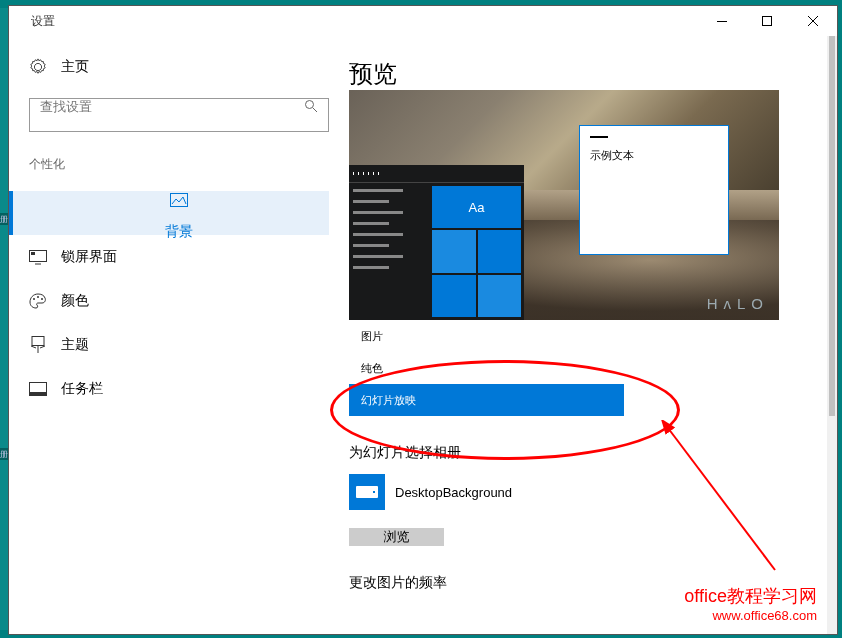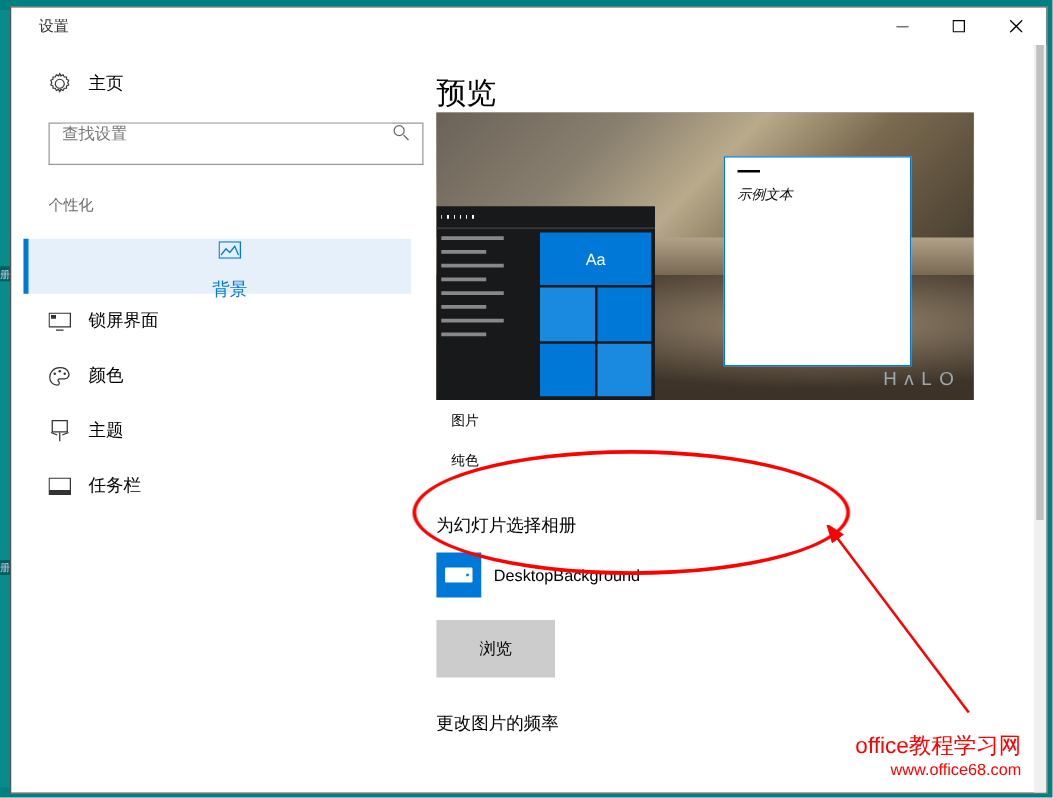--- a/index.html
+++ b/index.html
@@ -4,21 +4,21 @@
   <style>
     * { margin: 0; padding: 0; box-sizing: border-box; font-family: "Microsoft YaHei", "Segoe UI", sans-serif; }
     body { width: 842px; height: 638px; overflow: hidden; position: relative; background: #008080; }
     .window { position: absolute; left: 8px; top: 5px; width: 830px; height: 630px; background: #fff; border: 1px solid #555; display: flex; flex-direction: column; }
     .titlebar { height: 30px; display: flex; align-items: center; padding-left: 22px; }
     .titlebar-title { font-size: 12px; color: #333; }
     .titlebar-controls { margin-left: auto; display: flex; }
     .titlebar-btn { width: 45px; height: 30px; display: flex; align-items: center; justify-content: center; font-size: 13px; }
     .titlebar-btn.close { width: 48px; }
     .content { flex: 1; display: flex; overflow: hidden; }
-    .sidebar { width: 340px; padding: 22px 20px 20px 30px; overflow-y: auto; }
+    .sidebar { width: 340px; padding: 22px 20px 20px 20px; overflow-y: auto; }
     .home-row { display: flex; align-items: center; gap: 14px; margin-bottom: 22px; }
     .home-icon { width: 18px; height: 18px; }
     .home-text { font-size: 14px; }
     .search-box { width: 300px; height: 34px; border: 1px solid #999; display: flex; align-items: flex-start; padding: 0 10px; margin-bottom: 24px; }
     .search-input { flex: 1; border: none; outline: none; font-size: 13px; color: #666; }
     .search-icon { color: #666; font-size: 13px; }
     .category-label { font-size: 12px; color: #666; margin-bottom: 18px; }
     .nav-list { margin-left: -20px; }
     .nav-item { display: flex; align-items: center; gap: 14px; height: 44px; padding-left: 20px; font-size: 14px; }
     .nav-item.active { background: #e6f0fa; color: #0078d7; border-left: 4px solid #0078d7; padding-left: 16px; flex-direction: column; }
@@ -34,33 +34,33 @@
     .start-dots { width: 28px; height: 3px; background: repeating-linear-gradient(90deg, #fff 0 1px, transparent 1px 5px); }
     .start-body { display: flex; height: calc(100% - 18px); }
     .start-left { width: 80px; padding: 6px 4px; }
     .start-line { height: 3px; background: #888; margin-bottom: 8px; }
     .start-line:nth-child(odd) { width: 70%; }
     .start-line:nth-child(even) { width: 50%; }
     .start-right { flex: 1; padding: 3px; display: grid; grid-template-columns: 1fr 1fr; grid-template-rows: repeat(3, 1fr); gap: 2px; }
     .tile { background: #0078d7; text-align: right; }
     .tile.big { grid-column: 1 / 3; display: flex; align-items: center; justify-content: center; color: #fff; font-size: 13px; }
     .tile.sm { background: #1a8ae0; }
-    .sample-window { position: absolute; right: 50px; top: 35px; width: 150px; height: 168px; background: #fff; border: 1px solid #0078d7; padding: 10px; font-style: italic; }
+    .sample-window { position: absolute; right: 50px; top: 35px; width: 150px; height: 130px; background: #fff; border: 1px solid #0078d7; padding: 10px; }
     .sample-bar { width: 18px; height: 2px; background: #000; margin-bottom: 10px; }
     .sample-text { font-size: 11px; }
     .dropdown-open { width: 275px; background: #fff; }
     .dropdown-item { height: 32px; display: flex; align-items: center; padding-left: 12px; font-size: 11px; }
     .dropdown-item.selected { background: #0078d7; color: #fff; }
     .section-label { font-size: 14px; margin-top: 28px; margin-bottom: 12px; }
     .album-row { display: flex; align-items: center; gap: 10px; margin-top: 12px; }
     .album-icon { width: 36px; height: 36px; background: #0078d7; display: flex; align-items: center; justify-content: center; }
     .album-icon-inner { width: 22px; height: 12px; background: #fff; border-radius: 1px; position: relative; }
     .album-icon-inner::after { content: ''; position: absolute; right: 3px; top: 5px; width: 2px; height: 2px; background: #0078d7; }
     .album-name { font-size: 13px; }
-    .browse-btn { width: 95px; height: 46px; background: #ccc; display: flex; align-items: center; justify-content: center; font-size: 13px; margin-top: 18px; }
+    .browse-btn { width: 95px; height: 18px; background: #ccc; display: flex; align-items: center; justify-content: center; font-size: 13px; margin-top: 18px; }
     .scrollbar { position: absolute; right: 0; top: 30px; bottom: 0; width: 10px; background: #f0f0f0; }
     .scroll-thumb { position: absolute; left: 2px; right: 2px; top: 0; height: 380px; background: #c0c0c0; }
     .annotation-ellipse { position: absolute; left: 330px; top: 360px; width: 350px; height: 100px; border: 3px solid #ff0000; border-radius: 50%; pointer-events: none; z-index: 100; }
     .annotation-arrow { position: absolute; z-index: 100; pointer-events: none; }
     .watermark { position: absolute; right: 25px; bottom: 15px; text-align: right; z-index: 100; }
     .watermark-line1 { font-size: 18px; color: #ff0000; font-weight: normal; }
     .watermark-line2 { font-size: 13px; color: #ff0000; }
     .left-edge { position: absolute; left: 0; top: 8px; width: 8px; height: 622px; background: #0a8a8a; }
     .left-tick { position: absolute; left: 0; width: 8px; height: 12px; background: #046060; font-size: 8px; color: #cce; display: flex; align-items: center; justify-content: center; }
   </style>
@@ -202,20 +202,21 @@
         </div>
         <div class="sample-window">
           <div class="sample-bar"></div>
           <div class="sample-text">示例文本</div>
         </div>
       </div>
 
       <div class="dropdown-open">
         <div class="dropdown-item">图片</div>
         <div class="dropdown-item">纯色</div>
+        <div class="dropdown-item selected">幻灯片放映</div>
       </div>
 
       <div class="section-label">为幻灯片选择相册</div>
       <div class="album-row">
         <div class="album-icon">
             <div class="album-icon-inner"></div>
           </div>
         <div class="album-name">DesktopBackground</div>
       </div>
       <div class="browse-btn">浏览</div>

